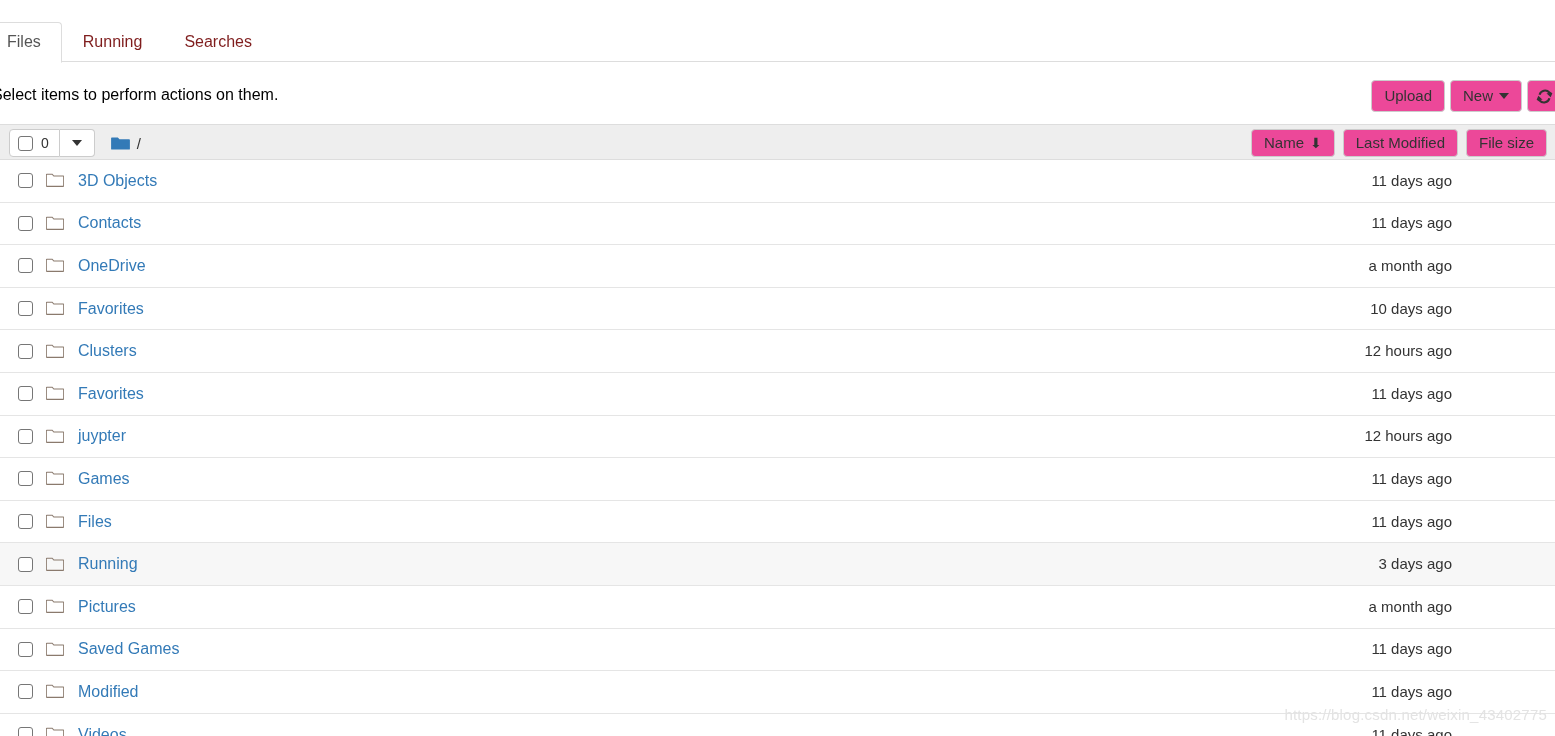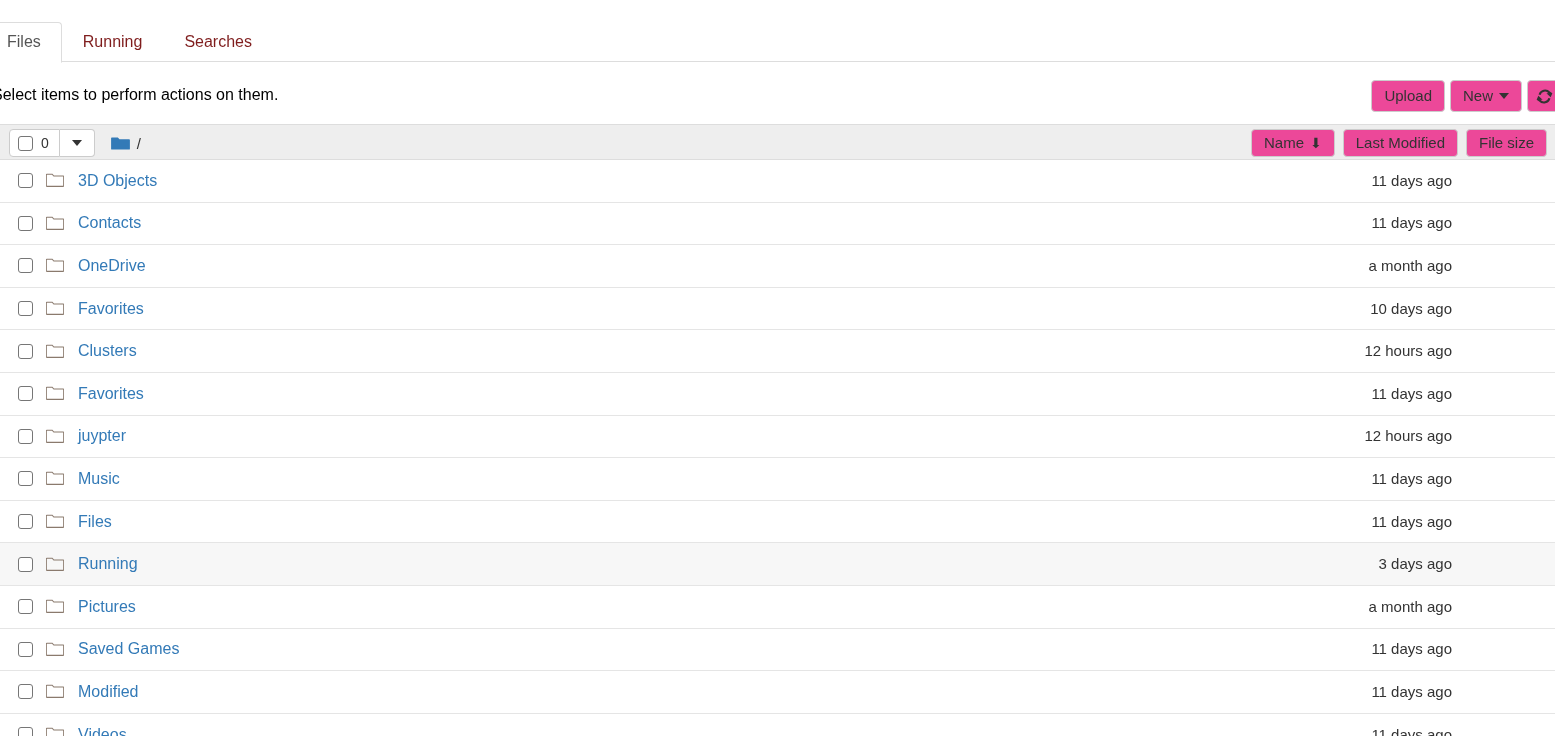--- a/index.html
+++ b/index.html
@@ -463,21 +463,21 @@
       </div>
       <div class="file-row">
         <div class="row-cb-wrap">
           <span class="row-cb"></span>
         </div>
         <div class="row-icon">
           <svg width="18" height="15" viewBox="0 0 18 15" class="folder-outline">
             <path d="M0.9 1.2h5.3l1.6 1.8h9.3c0.3 0 0.6 0.3 0.6 0.6v9.2c0 0.3-0.3 0.6-0.6 0.6H0.9c-0.3 0-0.6-0.3-0.6-0.6V1.8c0-0.3 0.3-0.6 0.6-0.6z" fill="none" stroke="#8a7a6d" stroke-width="1.1"></path>
           </svg>
         </div>
-        <a class="row-name">Music</a>
+        <a class="row-name">Games</a>
         <div class="row-spacer"></div>
         <div class="row-time">11 days ago</div>
         <div class="row-size"></div>
       </div>
       <div class="file-row">
         <div class="row-cb-wrap">
           <span class="row-cb"></span>
         </div>
         <div class="row-icon">
           <svg width="18" height="15" viewBox="0 0 18 15" class="folder-outline">
@@ -554,14 +554,15 @@
             <path d="M0.9 1.2h5.3l1.6 1.8h9.3c0.3 0 0.6 0.3 0.6 0.6v9.2c0 0.3-0.3 0.6-0.6 0.6H0.9c-0.3 0-0.6-0.3-0.6-0.6V1.8c0-0.3 0.3-0.6 0.6-0.6z" fill="none" stroke="#8a7a6d" stroke-width="1.1"></path>
           </svg>
         </div>
         <a class="row-name">Videos</a>
         <div class="row-spacer"></div>
         <div class="row-time">11 days ago</div>
         <div class="row-size"></div>
       </div>
     </div>
 
+  <div class="watermark">https://blog.csdn.net/weixin_43402775</div>
 
 </div>
 
 </body></html>

